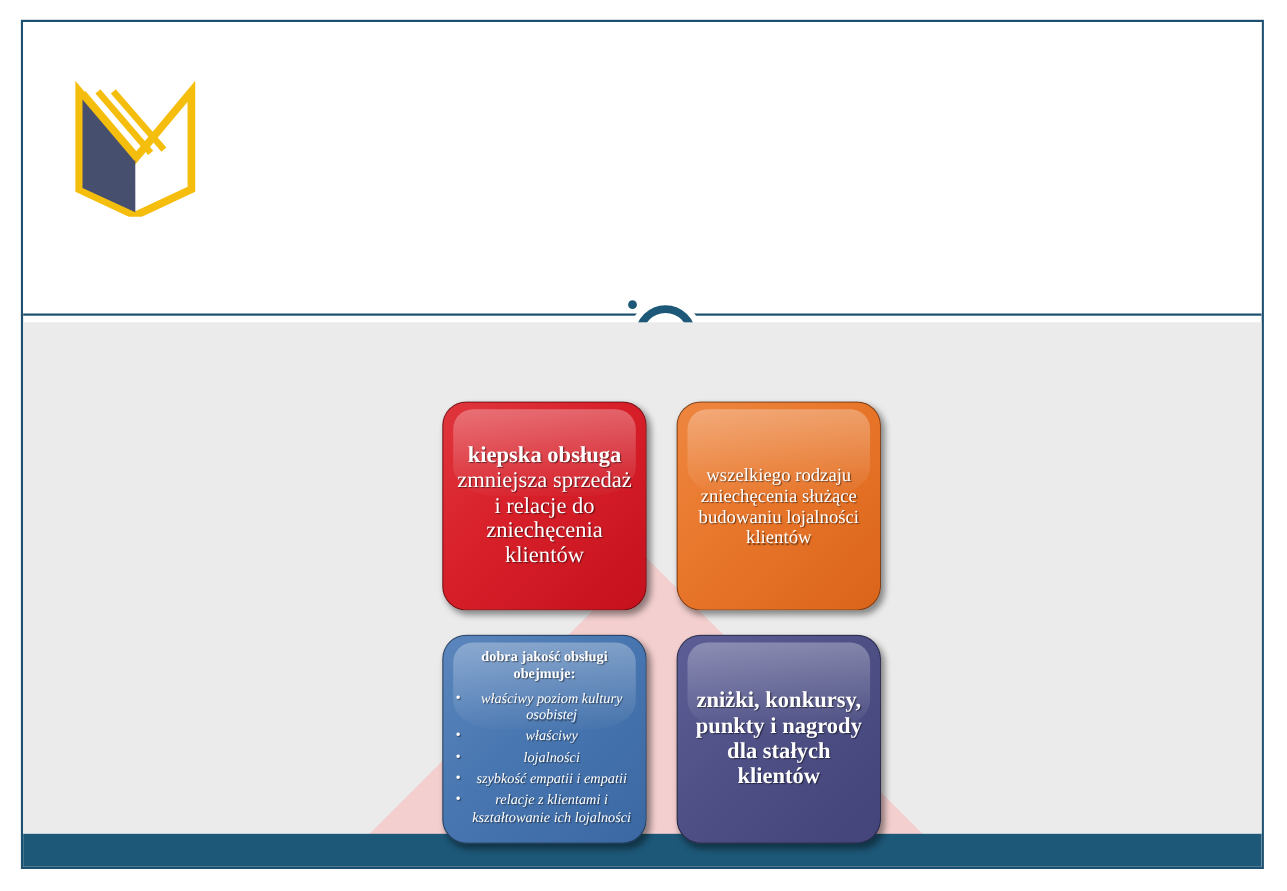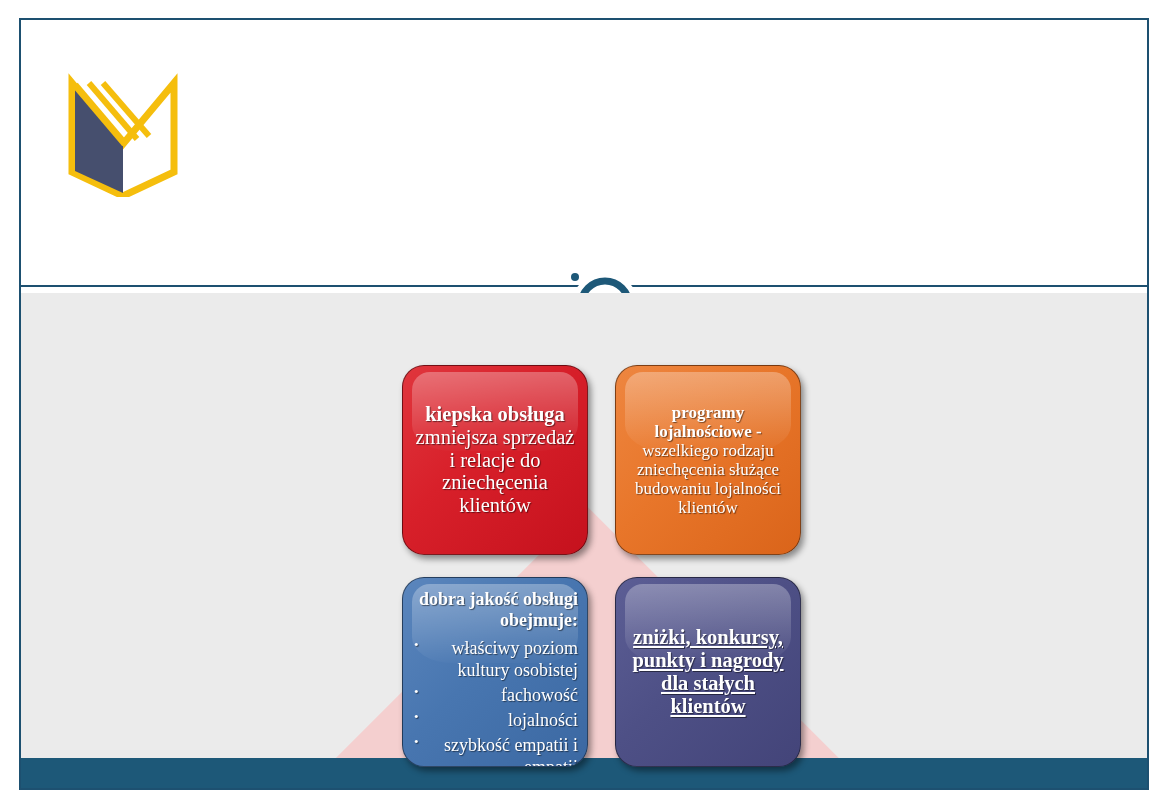--- a/index.html
+++ b/index.html
@@ -161,48 +161,48 @@
     background: linear-gradient(135deg,#ee8640 0%, #e8762a 45%, #da641a 100%);
   }
   #card-orange .body { font-size: 17px; }
 
   #card-blue {
     left: 0; top: 212px;
     background: linear-gradient(135deg,#5b86bd 0%, #4876b0 45%, #3b68a2 100%);
     justify-content: flex-start;
   }
   #card-blue .body {
-    font-size: 18px;
-    text-align: right;
+    font-size: 13px;
+    text-align: center;
     padding: 11px 9px 6px 9px;
     line-height: 1.18;
   }
   #card-blue .lead { margin-bottom: 7px; }
   #card-blue ul {
     margin: 0;
     padding: 0 0 0 11px;
     list-style: none;
+    font-style: italic;
   }
   #card-blue li {
     position: relative;
     margin-bottom: 4px;
     padding-left: 2px;
   }
   #card-blue li::before {
     content: "\2022";
     position: absolute;
     left: -9px;
     top: -1px;
     font-size: 13px;
   }
 
   #card-purple {
     left: 213px; top: 212px;
     background: linear-gradient(135deg,#5c5e95 0%, #4e5086 45%, #434479 100%);
-    text-decoration: underline;
   }
   #card-purple .body { font-size: 20.5px; font-weight: bold; }
 </style>
 </head>
 <body>
 
 <div id="slide">
 
   <div id="header-band"></div>
 
@@ -243,34 +243,34 @@
       <div class="gloss"></div>
       <div class="body">
         <span class="lead">kiepska obsługa</span>
         <span class="rest">zmniejsza sprzedaż i relacje do zniechęcenia klientów</span>
       </div>
     </div>
 
     <div class="card" id="card-orange">
       <div class="gloss"></div>
       <div class="body">
-        <span class="lead">programy lojalnościowe -</span>
         <span class="rest">wszelkiego rodzaju zniechęcenia służące budowaniu lojalności klientów</span>
       </div>
     </div>
 
     <div class="card" id="card-blue">
       <div class="gloss"></div>
       <div class="body">
         <span class="lead">dobra jakość obsługi obejmuje:</span>
         <ul>
           <li>właściwy poziom kultury osobistej</li>
-          <li>fachowość</li>
+          <li>właściwy</li>
           <li>lojalności</li>
           <li>szybkość empatii i empatii</li>
+          <li>relacje z klientami i kształtowanie ich lojalności</li>
         </ul>
       </div>
     </div>
 
     <div class="card" id="card-purple">
       <div class="gloss"></div>
       <div class="body">
         <span class="lead">zniżki, konkursy, punkty i nagrody dla stałych klientów</span>
       </div>
     </div>

